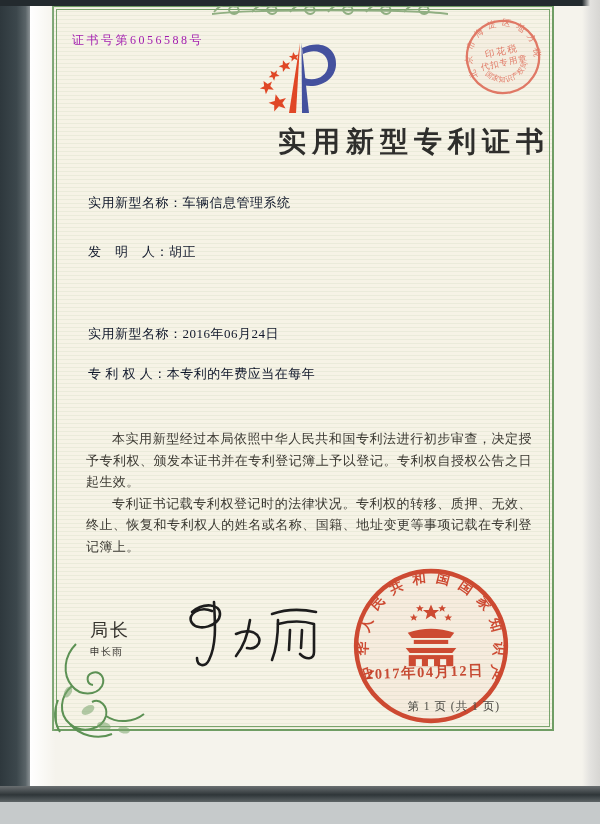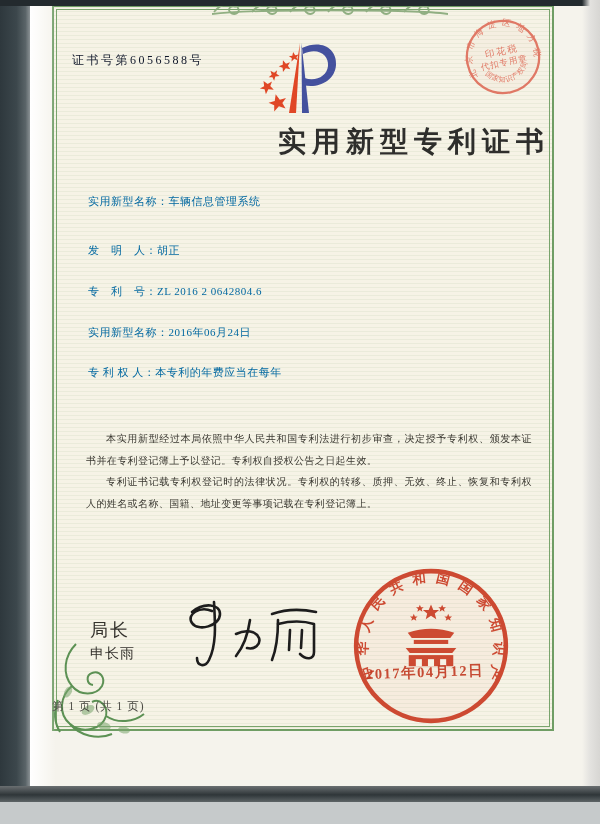--- a/index.html
+++ b/index.html
@@ -16,41 +16,41 @@
   .edge-bottom-shadow{position:absolute;left:0;top:786px;width:600px;height:16px;
              background:linear-gradient(180deg,#6a6f71 0%,#2f3639 55%,#5d6466 100%);}
   .edge-bottom{position:absolute;left:0;top:802px;width:600px;height:22px;background:#c6cacb;}
   
   .frame{position:absolute;left:52px;top:5px;width:498px;height:722px;
          border:2px solid #6f9d64;background:#f6f3e6;}
   .frame::after{content:"";position:absolute;left:2px;top:2px;right:2px;bottom:2px;
          border:1px solid #79a46c;pointer-events:none;}
   .frame .texture{position:absolute;inset:0;
          background:repeating-linear-gradient(180deg,rgba(130,165,115,0.10) 0 1px,rgba(0,0,0,0) 1px 4px);}
-  .cert-number{position:absolute;left:72px;top:52px;font-size:12px;letter-spacing:2.5px;
-         color:#0f172a;}
+  .cert-number{position:absolute;left:72px;top:32px;font-size:12px;letter-spacing:2.5px;
+         color:#a21caf;}
   .logo{position:absolute;left:256px;top:38px;width:90px;height:80px;}
   .tax-stamp{position:absolute;left:446px;top:0px;width:114px;height:114px;
          transform:rotate(-12deg);opacity:.85;}
   .title{position:absolute;left:52px;top:123px;width:498px;text-align:right;
          font-size:28px;font-weight:bold;letter-spacing:6px;color:#2e2e2c;}
-  .field{position:absolute;left:88px;font-size:11px;color:#0369a1;letter-spacing:.5px;white-space:nowrap;}
+  .field{position:absolute;left:88px;font-size:13px;color:#0f172a;letter-spacing:.5px;white-space:nowrap;}
   .f0{top:194px}.f1{top:243px}.f2{top:284px}.f3{top:325px}.f4{top:365px}.f5{top:406px}
-  .body-text{position:absolute;left:86px;top:428px;width:446px;font-size:10px;line-height:21.5px;
+  .body-text{position:absolute;left:86px;top:428px;width:446px;font-size:13px;line-height:21.5px;
          color:#3a3831;text-align:justify;letter-spacing:.4px;}
   .body-text p{margin:0;text-indent:2em;}
   .director-label{position:absolute;left:90px;top:618px;font-size:18px;color:#33312c;letter-spacing:2px;
          font-family:"Liberation Sans","DejaVu Sans",sans-serif;}
-  .director-name{position:absolute;left:90px;top:645px;font-size:14px;color:#33312c;letter-spacing:1px;
+  .director-name{position:absolute;left:90px;top:645px;font-size:10px;color:#33312c;letter-spacing:1px;
          font-family:"Liberation Sans","DejaVu Sans",sans-serif;}
   .signature{position:absolute;left:168px;top:594px;width:164px;height:88px;}
   .office-seal{position:absolute;left:345px;top:560px;width:172px;height:172px;opacity:.9;}
   .seal-date{position:absolute;left:366px;top:663px;font-size:14.5px;color:#c23a22;
          letter-spacing:1.5px;transform:rotate(-2deg);font-weight:bold;opacity:.9;}
-  .footer{position:absolute;left:52px;top:699px;width:448px;text-align:left;
+  .footer{position:absolute;left:52px;top:699px;width:448px;text-align:right;
          font-size:11.5px;color:#4b4a44;letter-spacing:1px;}
   .top-ornament{position:absolute;left:212px;top:0px;width:236px;height:18px;}
   .corner-ornament{position:absolute;left:46px;top:640px;width:112px;height:112px;}
 </style>
 </head>
 <body>
 
 <div class="scan">
 
   <div class="frame">
@@ -102,23 +102,20 @@
     </text>
   </svg>
 
   <div class="title">实用新型专利证书</div>
 
   <div class="field f0">
     <span>实用新型名称：</span><span>车辆信息管理系统</span>
   </div>
   <div class="field f1">
     <span>发　明　人：</span><span>胡正</span>
-  </div>
-  <div class="field f2">
-    <span>专　利　号：</span><span>ZL 2016 2 0642804.6</span>
   </div>
   <div class="field f3">
     <span>实用新型名称：</span><span>2016年06月24日</span>
   </div>
   <div class="field f4">
     <span>专 利 权 人：</span><span>本专利的年费应当在每年</span>
   </div>
 
   <div class="body-text">
     <p>本实用新型经过本局依照中华人民共和国专利法进行初步审查，决定授予专利权、颁发本证书并在专利登记簿上予以登记。专利权自授权公告之日起生效。</p>

